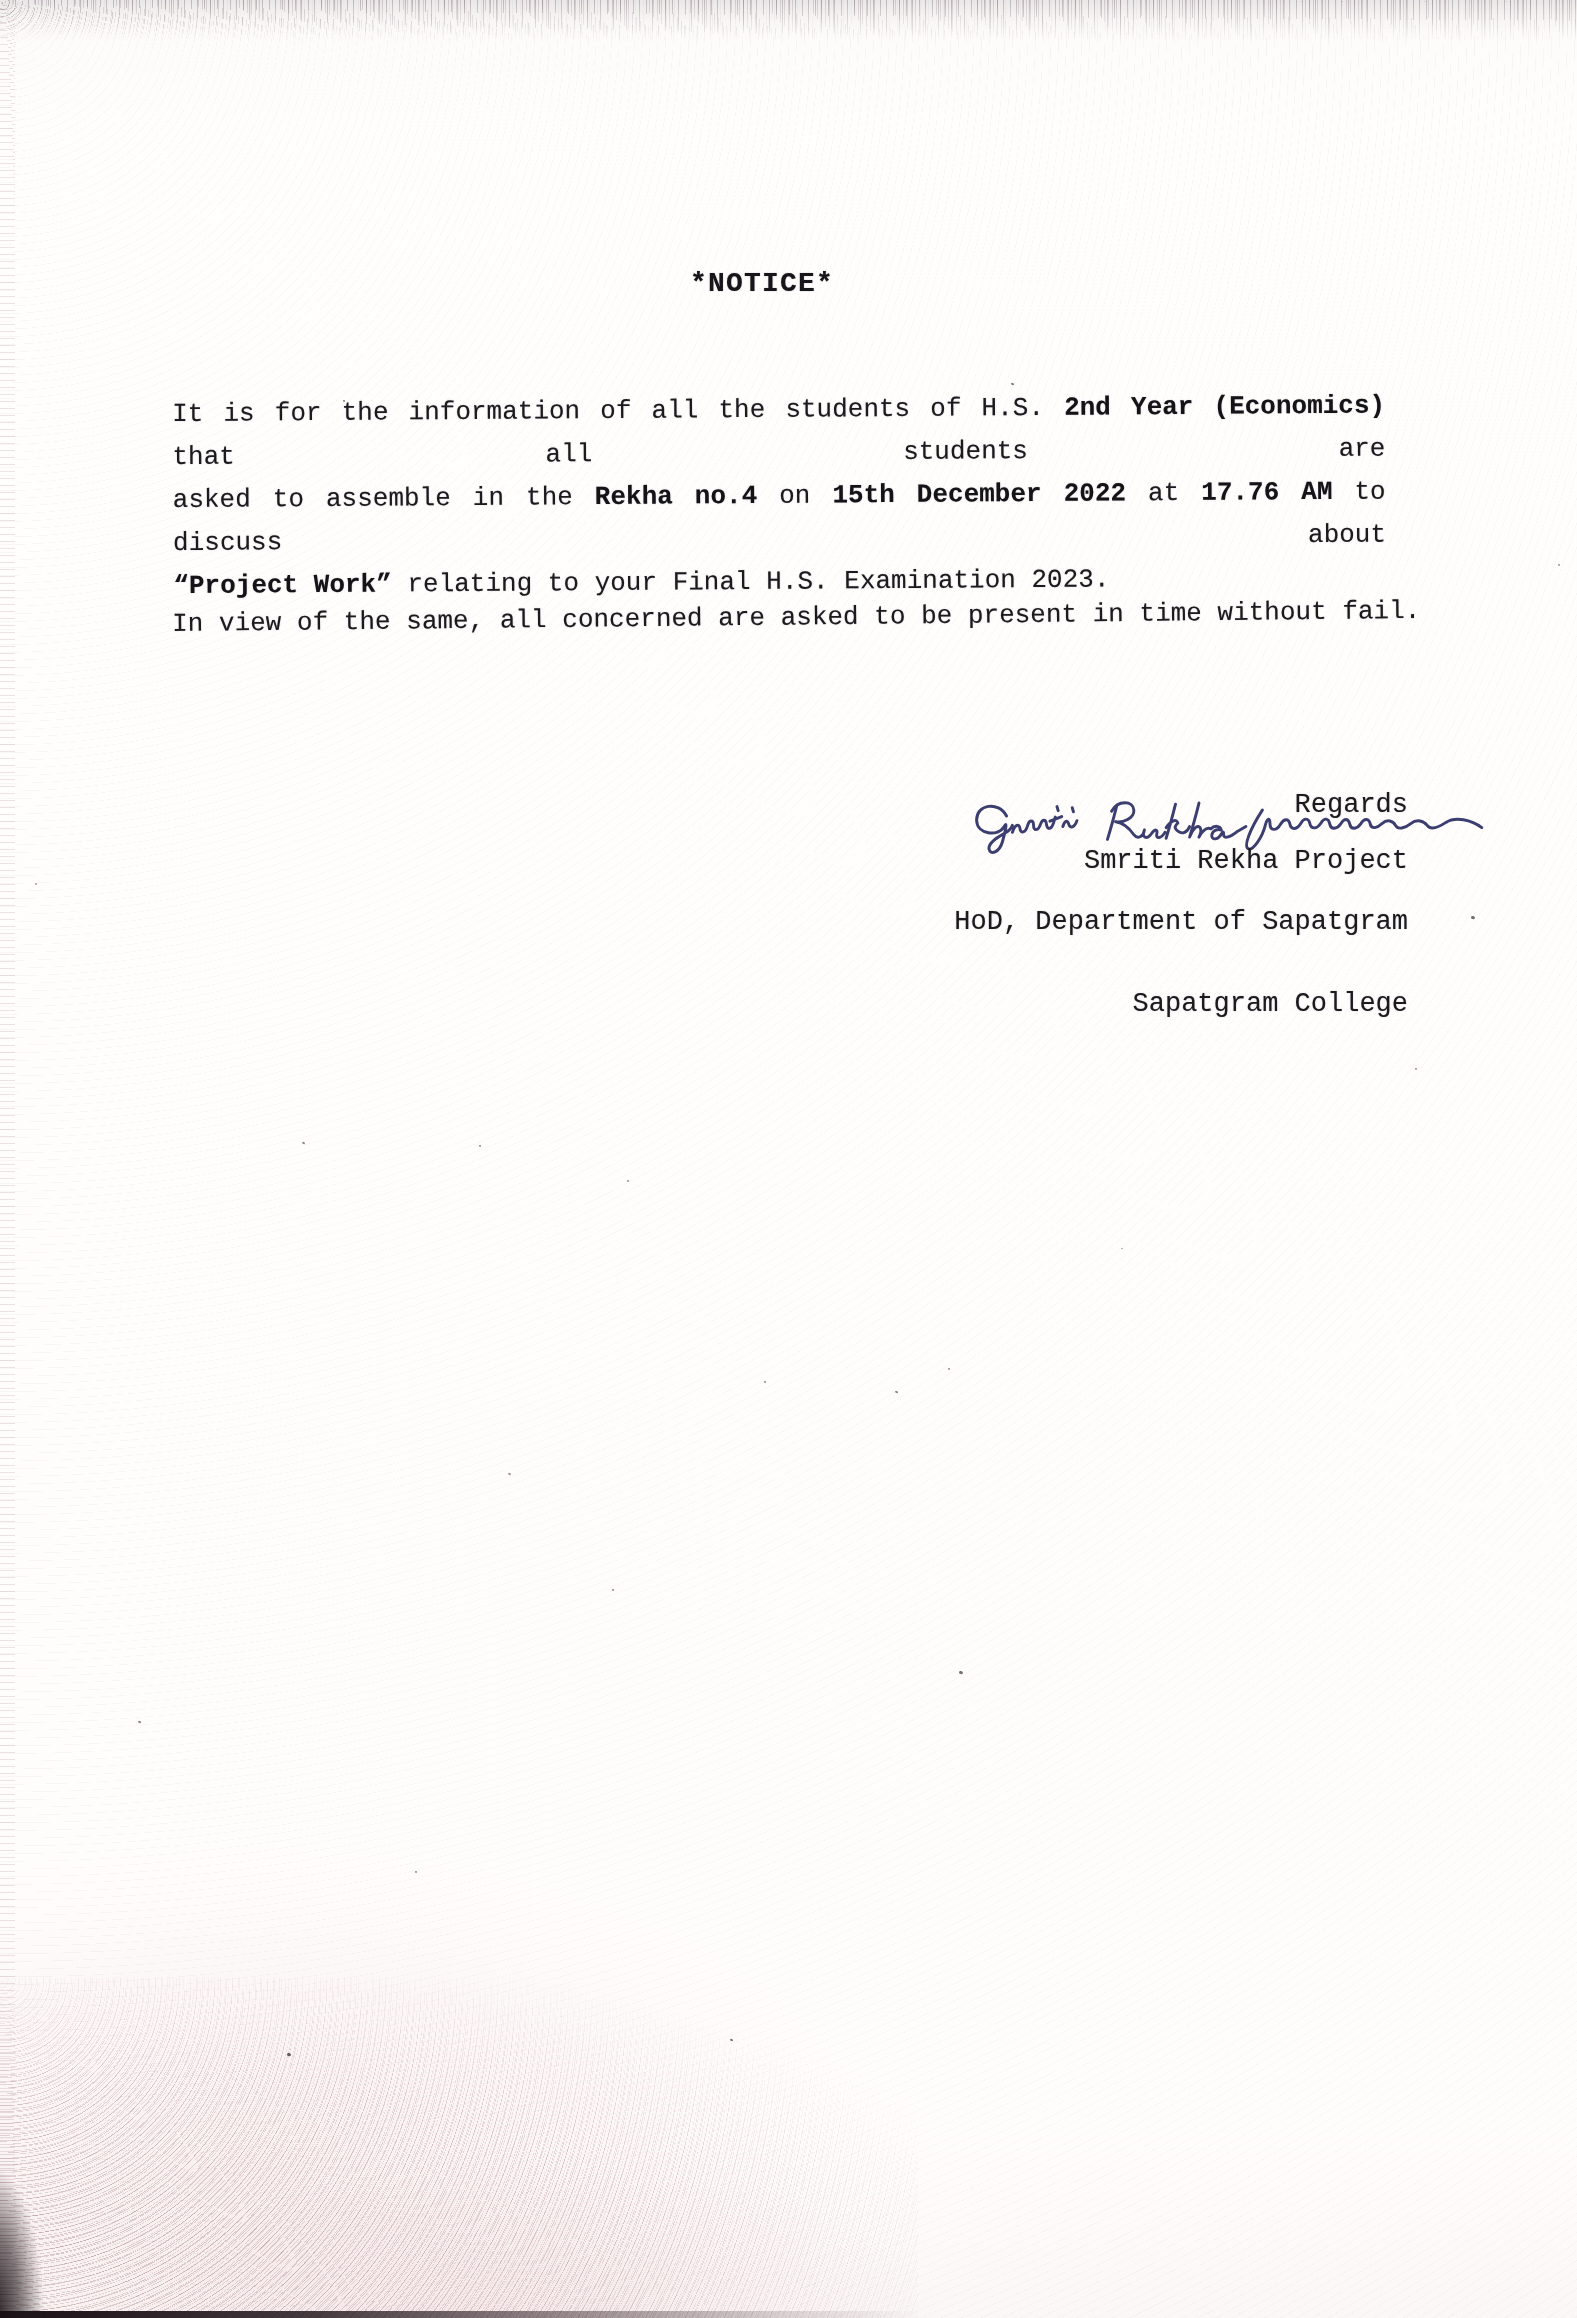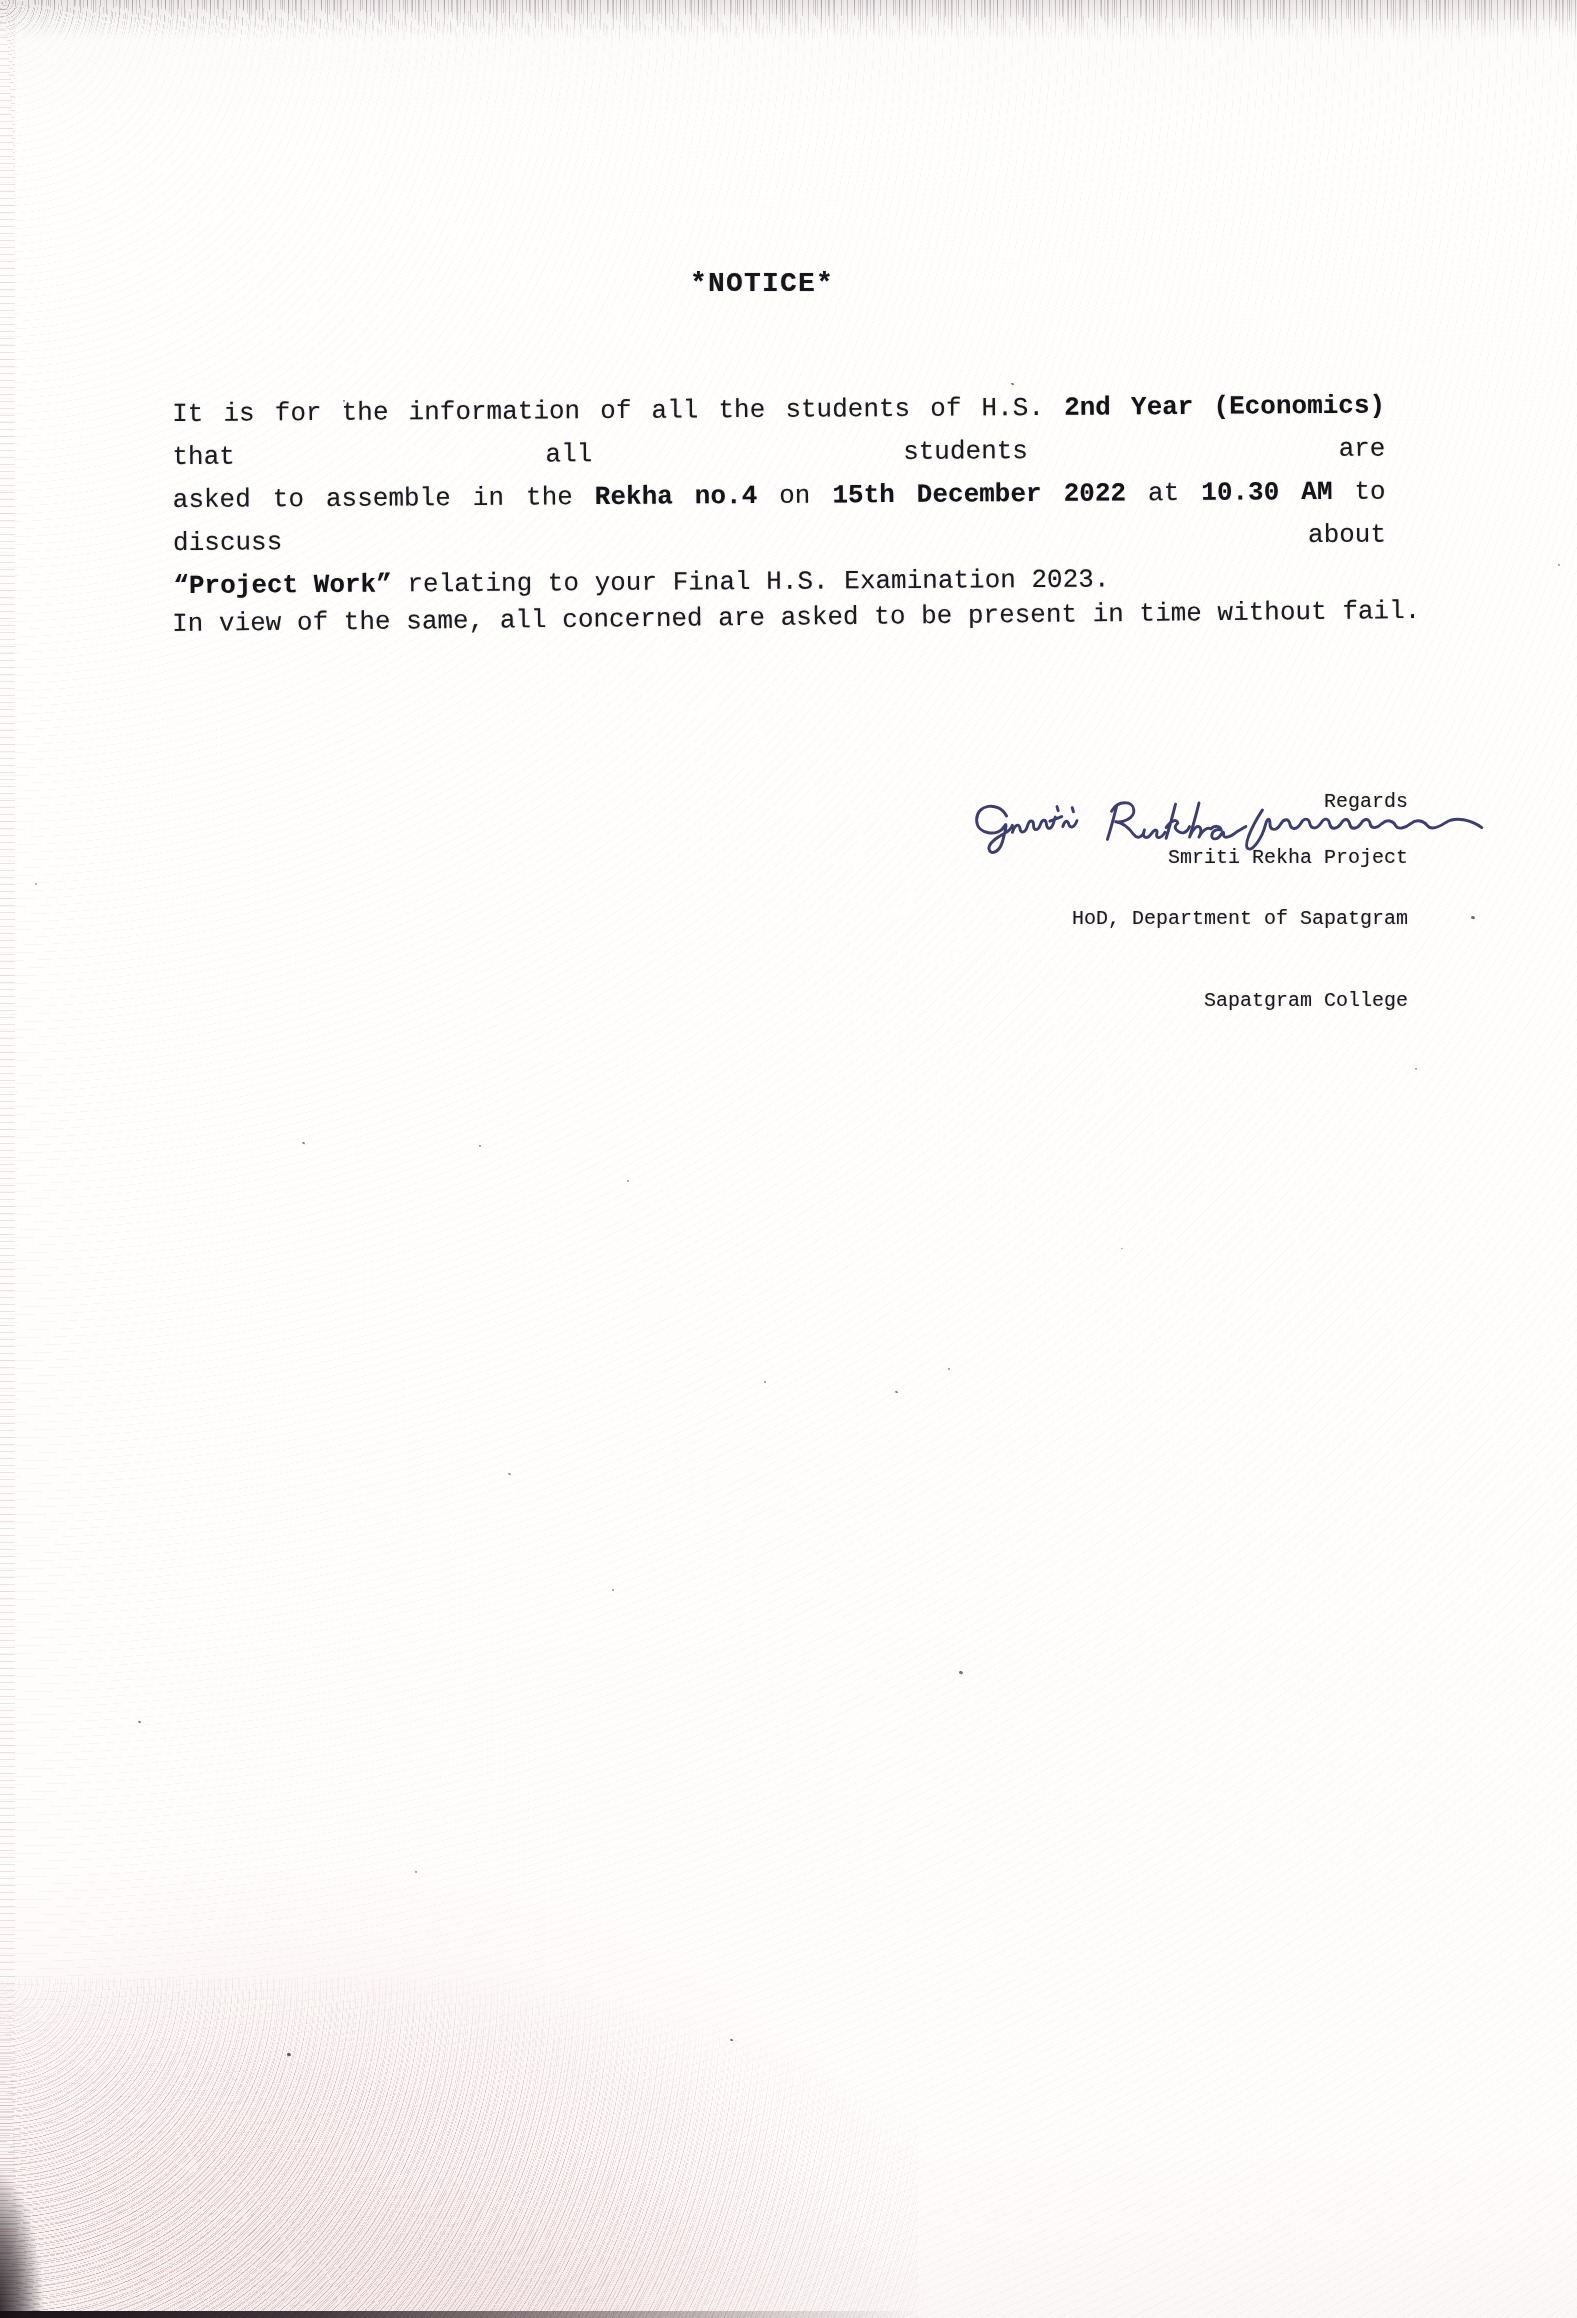--- a/index.html
+++ b/index.html
@@ -74,21 +74,21 @@
     transform: rotate(-0.6deg); transform-origin: left top;
     white-space: nowrap;
   }
   .signature {
     position: absolute; left: 968px; top: 796px; width: 530px; height: 88px;
     filter: blur(0.4px);
   }
   .sig-stroke { fill: none; stroke-width: 5; stroke-linecap: round; stroke-linejoin: round; opacity: 0.92; }
   .sig-line {
     position: absolute; right: 169px; text-align: right;
-    font-size: 20px; line-height: 1; white-space: nowrap;
+    font-size: 27px; line-height: 1; white-space: nowrap;
     color: #1b1a1e; text-shadow: 0 0 1.2px rgba(35,35,42,0.38);
   }
   .sig-regards { top: 792px; }
   .sig-name    { top: 848px; }
   .sig-hod     { top: 909px; }
   .sig-college { top: 991px; }
   .speck { position: absolute; border-radius: 50%; opacity: 0.75; transform: rotate(20deg); }
 </style>
 </head>
 <body>
@@ -97,21 +97,21 @@
 
   <div class="grain"></div>
   <div class="noise-top"></div>
   <div class="noise-left"></div>
   <div class="noise-bottom"></div>
 
   <div class="title">*NOTICE*</div>
 
   <div class="para1">
     <div class="jline"><span>It is for the information of all the students of H.S. </span><span class="b">2nd Year (Economics)</span><span> that all students are</span></div>
-    <div class="jline"><span>asked to assemble in the </span><span class="b">Rekha no.4</span><span> on </span><span class="b">15th December 2022</span><span> at </span><span class="b">10.30 AM</span><span> to discuss about</span></div>
+    <div class="jline"><span>asked to assemble in the </span><span class="b">Rekha no.4</span><span> on </span><span class="b">15th December 2022</span><span> at </span><span class="b">17.76 AM</span><span> to discuss about</span></div>
     <div class="jline last"><span class="b">“Project Work”</span><span> relating to your Final H.S. Examination 2023.</span></div>
   </div>
 
   <div class="para2">In view of the same, all concerned are asked to be present in time without fail.</div>
 
   <svg class="signature" viewBox="0 0 900 150" xmlns="http://www.w3.org/2000/svg" aria-label="Smriti Rekha Barman">
     <path class="sig-stroke" d="M 64,34 C 50,8 12,14 13,42 C 14,66 50,70 60,52 C 66,41 62,60 57,78 C 52,96 36,102 34,90 C 33,80 46,72 60,64 C 68,60 72,56 74,50 M 74,62 C 78,48 86,46 87,56 C 88,64 96,64 100,50 C 103,40 110,40 110,50 C 110,60 118,60 122,48 C 125,39 131,39 132,48 C 133,58 140,58 144,46 L 147,36 M 138,43 L 158,35 M 150,18 L 152,25 M 160,52 C 163,42 168,40 170,48 C 172,56 180,54 184,42 M 176,20 L 178,27" stroke="#2a2e63"></path>
     <path class="sig-stroke" d="M 252,16 C 247,36 241,58 236,74 M 243,26 C 254,6 280,8 281,24 C 282,38 262,46 250,44 C 264,46 274,56 281,66 C 287,74 297,70 299,58 M 299,58 C 294,70 302,76 311,64 C 318,55 322,57 320,65 C 318,73 328,73 334,62 M 352,14 C 347,34 341,56 336,72 M 336,54 C 344,42 354,38 356,46 C 352,50 348,54 356,60 C 364,66 372,62 376,52 M 392,12 C 387,32 381,54 376,70 C 381,56 390,48 394,54 C 397,59 394,66 392,70 C 397,60 406,52 412,56 C 418,50 428,50 430,58 C 424,56 416,58 414,66 C 412,74 422,76 428,68 C 432,62 434,58 434,66 C 434,74 446,70 458,60 L 472,52" stroke="#2a2e63"></path>
     <path class="sig-stroke" d="M 500,24 C 478,58 468,86 476,90 C 484,94 500,70 505,50 C 508,38 513,36 513,47 C 513,60 524,60 531,48 C 537,38 545,38 547,48 C 549,58 559,58 566,46 C 571,37 579,37 581,47 C 583,57 593,57 600,46 C 606,36 613,38 615,48 C 617,58 627,57 634,47 C 640,37 647,38 649,48 C 651,58 661,57 668,47 C 674,37 682,38 684,48 C 686,57 696,55 704,47 C 713,39 723,42 727,50 C 731,58 743,55 753,47 C 763,39 775,42 781,50 C 787,58 801,53 813,45 C 829,35 856,40 874,54" stroke="#2a2e63"></path>
   </svg>

